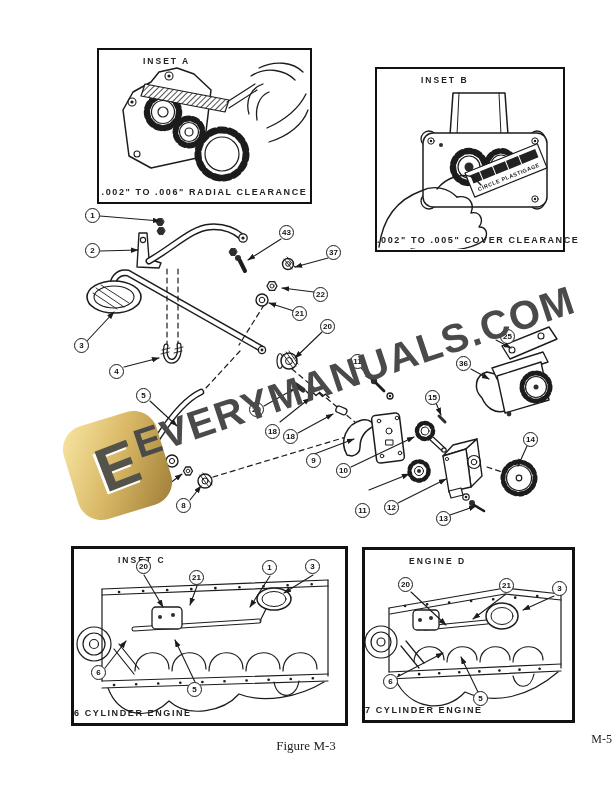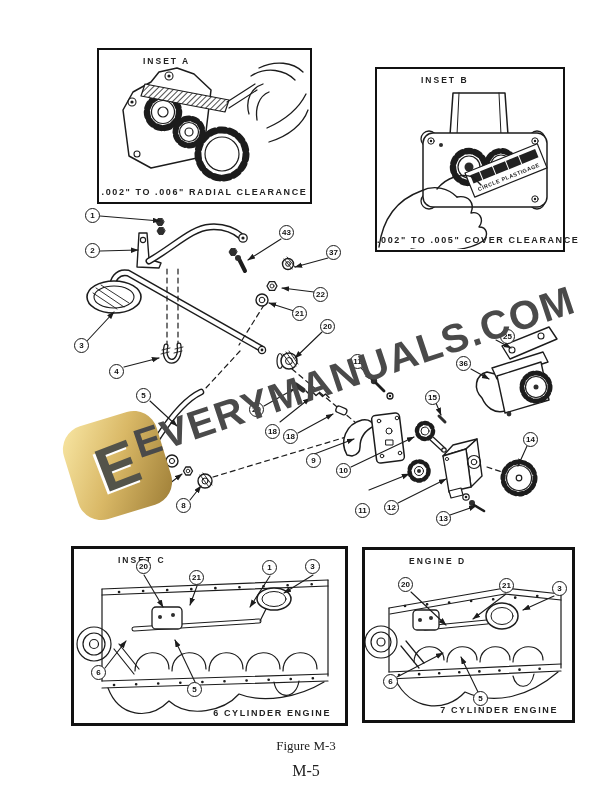--- a/index.html
+++ b/index.html
@@ -2,39 +2,39 @@
 <html><head>
 <meta charset="utf-8">
 <style>
   html,body{margin:0;padding:0;background:#ffffff;}
   .page{position:relative;width:612px;height:792px;background:#ffffff;overflow:hidden;
         font-family:"Liberation Sans",sans-serif;color:#1c1c1c;}
   .inset{position:absolute;background:#ffffff;border:2.5px solid #111;box-sizing:border-box;z-index:2;}
   .inset-label{position:absolute;top:6px;left:8px;font-size:8.5px;font-weight:bold;letter-spacing:2px;color:#222;padding-left:36px;}
   .inset-caption{position:absolute;bottom:5px;left:0;width:100%;text-align:center;
         font-size:9px;font-weight:bold;letter-spacing:1.6px;color:#222;white-space:nowrap;}
-  .inset-caption.right{text-align:right;padding-right:14px;box-sizing:border-box;}
+  .inset-caption.right{text-align:left;padding-right:14px;box-sizing:border-box;}
   .inset svg{position:absolute;top:0;left:0;}
   .callout{position:absolute;width:15px;height:15px;border:1.4px solid #1c1c1c;border-radius:50%;
         background:#fff;display:flex;align-items:center;justify-content:center;
         font-size:8px;font-weight:bold;color:#111;z-index:4;box-sizing:border-box;}
   .inset .callout{z-index:4;}
   #main-art{position:absolute;top:0;left:0;z-index:1;pointer-events:none;}
   .watermark-text{position:absolute;top:0;left:0;transform:translate(128px,424px) rotate(-18.5deg);
         transform-origin:0 0;font-size:40px;font-weight:bold;letter-spacing:1.5px;
         color:#4a4a4a;z-index:6;white-space:nowrap;}
   .logo-badge{position:absolute;left:69px;top:417px;width:97px;height:97px;border-radius:24px;
         background:linear-gradient(125deg,#f4e09b 8%,#d9b866 48%,#a2823a 95%);
         transform:rotate(-17deg);z-index:5;display:flex;align-items:center;justify-content:center;}
   .logo-letter{font-size:62px;font-weight:bold;color:#53534a;text-shadow:-3px 2px 0 #ffffff;
         transform:rotate(-4deg);line-height:1;}
   .footer-figure{position:absolute;top:738px;left:0;width:100%;text-align:center;
         font-family:"Liberation Serif",serif;font-size:13px;color:#222;z-index:2;}
-  .footer-page{position:absolute;top:762px;left:0;width:100%;text-align:center;
-        font-family:"Liberation Serif",serif;font-size:16px;color:#222;z-index:2;}
+  .footer-page{position:absolute;top:732px;left:0;width:100%;text-align:right;
+        font-family:"Liberation Serif",serif;font-size:12px;color:#222;z-index:2;}
   svg *{vector-effect:none;}
 </style>
 </head>
 <body>
 
 <div class="page">
 
   <svg id="main-art" width="612" height="792" viewBox="0 0 612 792">
     <defs>
       <marker id="arw" markerWidth="8" markerHeight="6" refX="6.5" refY="2.5" orient="auto">

